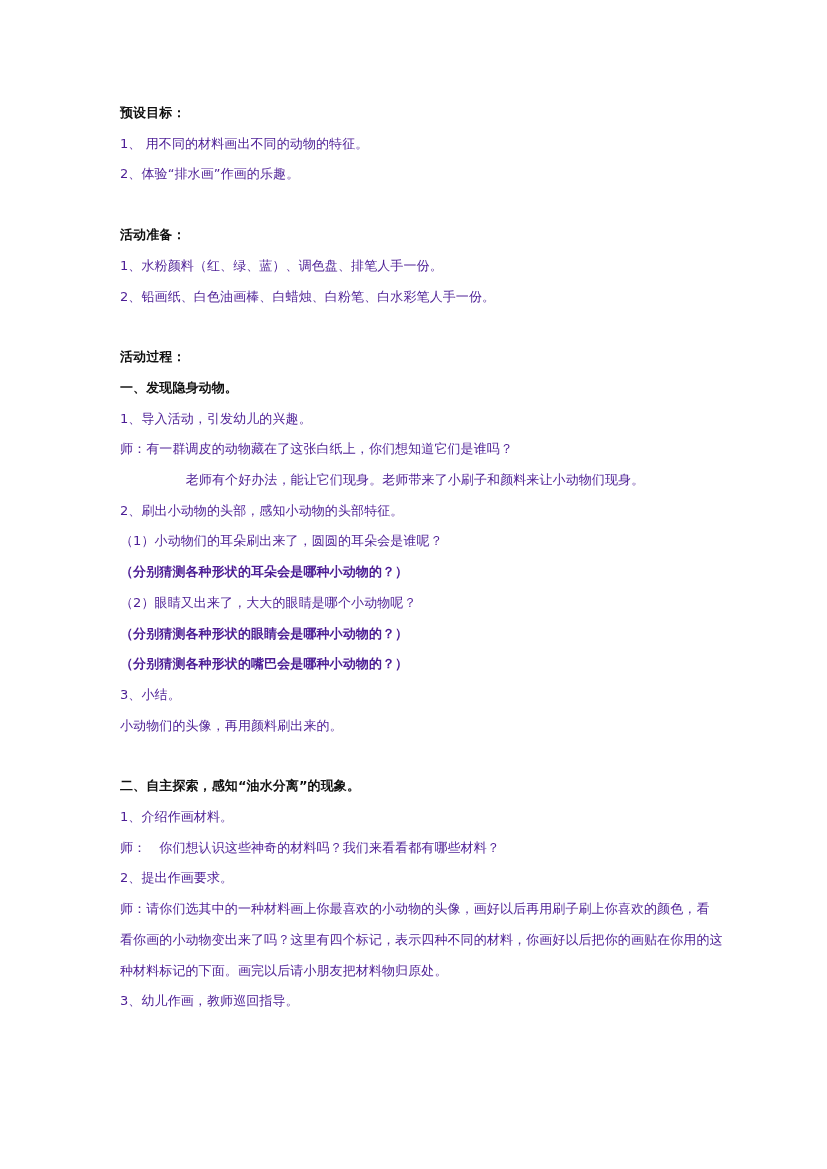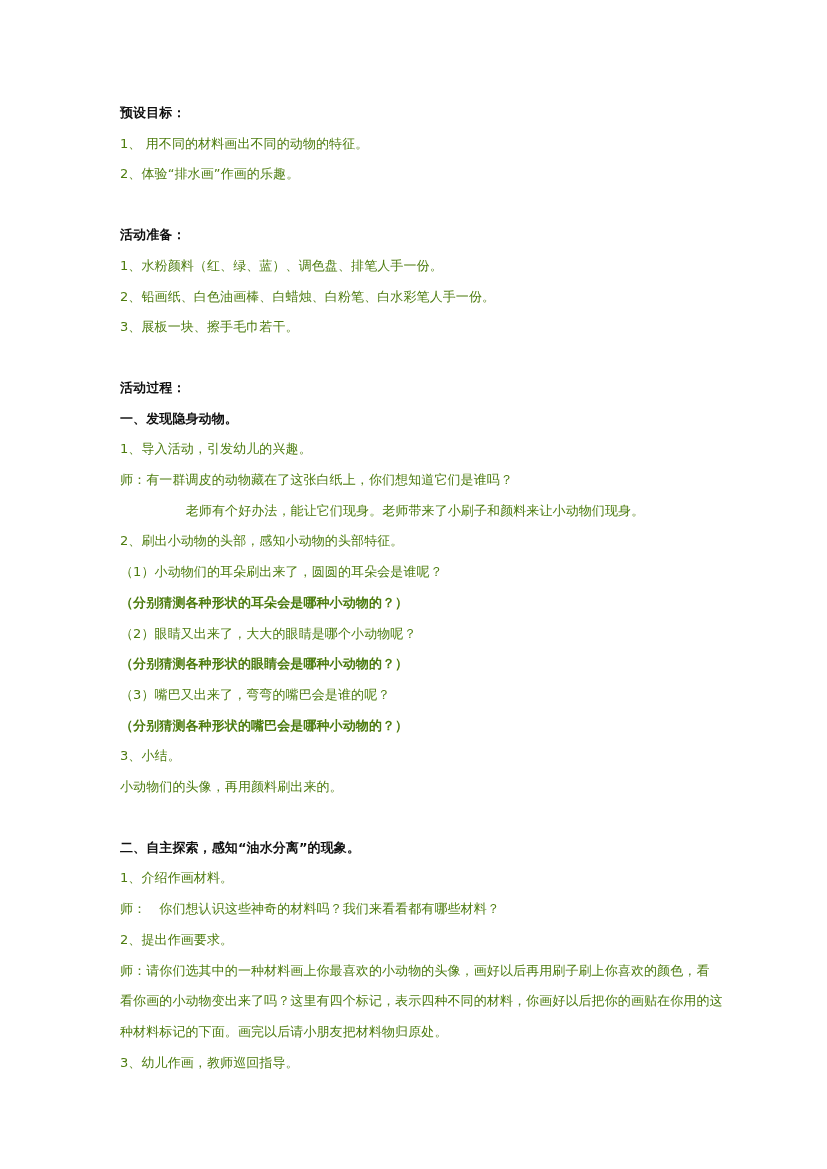--- a/index.html
+++ b/index.html
@@ -18,21 +18,21 @@
     box-sizing: border-box;
     padding: 98px 117px 0 120px;
   }
   .doc p {
     margin: 0;
     padding: 0;
     font-size: 13px;
     line-height: 30.7px;
     letter-spacing: 0.1px;
     white-space: nowrap;
-    color: #4d7c0f;
+    color: #4c1d95;
   }
   .doc p.h {
     font-weight: bold;
     color: #111111;
   }
   .doc p.gap {
     margin-top: 30px;
   }
   
   .ind-shi   { padding-left: 13px; }   
@@ -44,32 +44,30 @@
 <body>
 
 <div class="page">
   <div class="doc">
     <p class="h">预设目标：</p>
     <p>1、 用不同的材料画出不同的动物的特征。</p>
     <p>2、体验“排水画”作画的乐趣。</p>
     <p class="h gap">活动准备：</p>
     <p>1、水粉颜料（红、绿、蓝）、调色盘、排笔人手一份。</p>
     <p>2、铅画纸、白色油画棒、白蜡烛、白粉笔、白水彩笔人手一份。</p>
-    <p>3、展板一块、擦手毛巾若干。</p>
     <p class="h gap">活动过程：</p>
     <p class="h">一、发现隐身动物。</p>
     <p>1、导入活动，引发幼儿的兴趣。</p>
     <p class="ind-shi">师：有一群调皮的动物藏在了这张白纸上，你们想知道它们是谁吗？</p>
     <p class="ind-cont">老师有个好办法，能让它们现身。老师带来了小刷子和颜料来让小动物们现身。</p>
     <p>2、刷出小动物的头部，感知小动物的头部特征。</p>
     <p class="ind-paren">（1）小动物们的耳朵刷出来了，圆圆的耳朵会是谁呢？</p>
     <p class="ind-guess">（分别猜测各种形状的耳朵会是哪种小动物的？）</p>
     <p class="ind-paren">（2）眼睛又出来了，大大的眼睛是哪个小动物呢？</p>
     <p class="ind-guess">（分别猜测各种形状的眼睛会是哪种小动物的？）</p>
-    <p class="ind-paren">（3）嘴巴又出来了，弯弯的嘴巴会是谁的呢？</p>
     <p class="ind-guess">（分别猜测各种形状的嘴巴会是哪种小动物的？）</p>
     <p>3、小结。</p>
     <p>小动物们的头像，再用颜料刷出来的。</p>
     <p class="h gap">二、自主探索，感知“油水分离”的现象。</p>
     <p>1、介绍作画材料。</p>
     <p class="ind-shi">师：　你们想认识这些神奇的材料吗？我们来看看都有哪些材料？</p>
     <p>2、提出作画要求。</p>
     <p class="ind-shi">师：请你们选其中的一种材料画上你最喜欢的小动物的头像，画好以后再用刷子刷上你喜欢的颜色，看</p>
     <p>看你画的小动物变出来了吗？这里有四个标记，表示四种不同的材料，你画好以后把你的画贴在你用的这</p>
     <p>种材料标记的下面。画完以后请小朋友把材料物归原处。</p>

